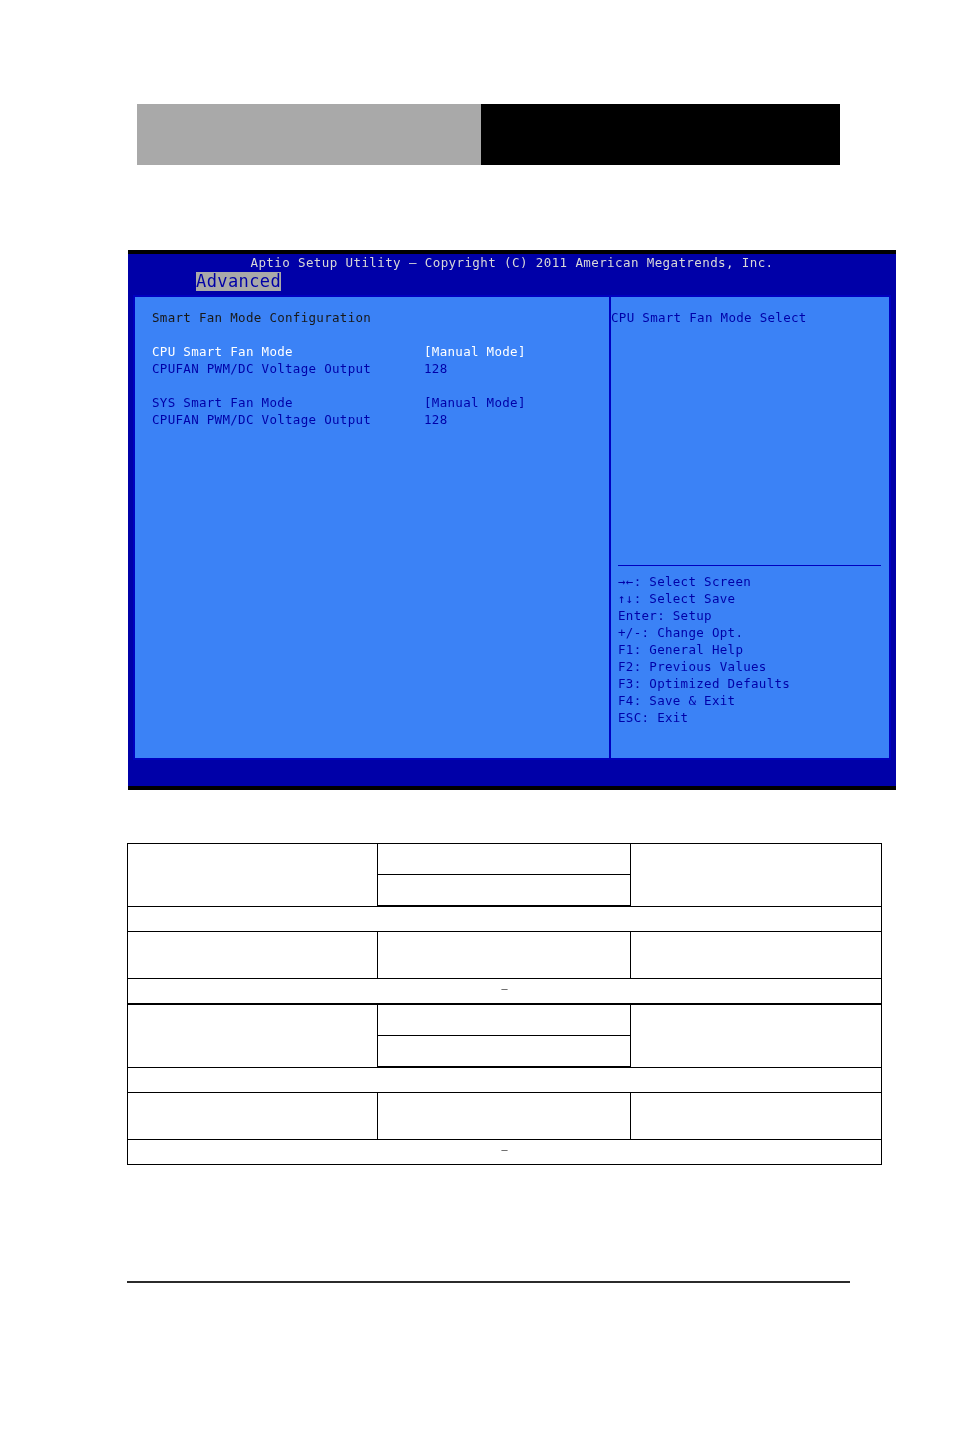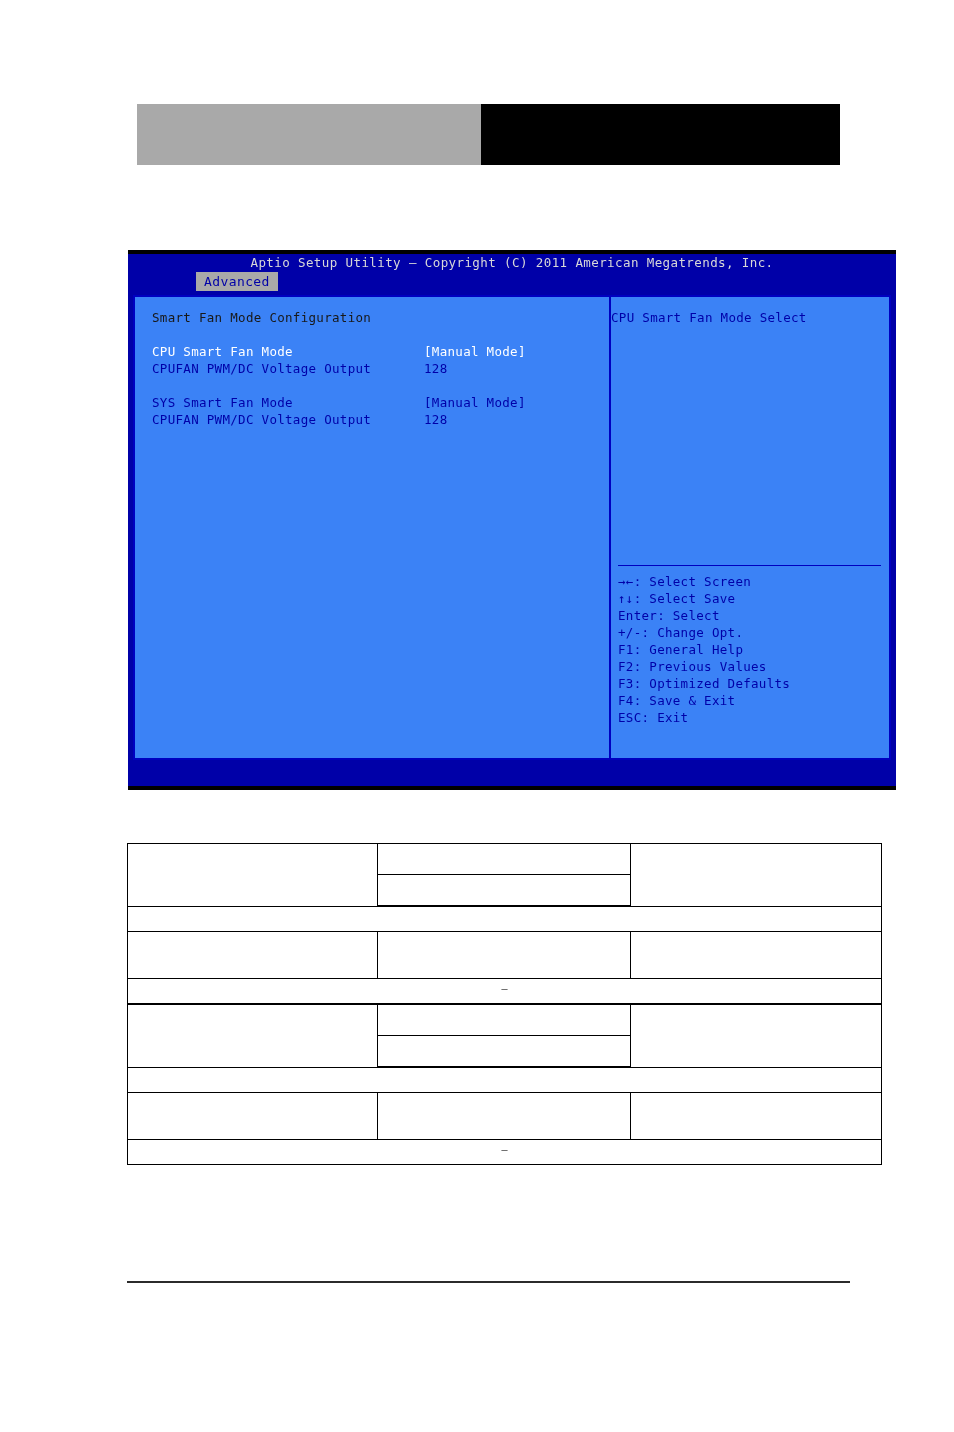--- a/index.html
+++ b/index.html
@@ -60,24 +60,24 @@
   #bios-tabbar {
     height: 19px;
     position: relative;
   }
   #bios-tab-advanced {
     position: absolute;
     left: 68px;
     top: 0;
     height: 19px;
     line-height: 19px;
-    padding: 0 8px;
+    padding: 0 0;
     background: #a9a9a9;
     color: #0000a8;
-    font-size: 13px;
+    font-size: 17px;
     letter-spacing: 0.4px;
   }
   #bios-body {
     position: absolute;
     left: 5px;
     right: 5px;
     top: 41px;
     bottom: 26px;
     background: #3b82f6;
     border: 2px solid #0000c0;
@@ -231,21 +231,21 @@
     <div id="bios-panel-divider"></div>
 
     <div id="bios-right-panel">
       <div class="bios-line">CPU Smart Fan Mode Select</div>
 
       <div id="bios-help-divider"></div>
 
       <div id="bios-help-list">
         <div class="bios-line">→←: Select Screen</div>
         <div class="bios-line">↑↓: Select Save</div>
-        <div class="bios-line">Enter: Select</div>
+        <div class="bios-line">Enter: Setup</div>
         <div class="bios-line">+/-: Change Opt.</div>
         <div class="bios-line">F1: General Help</div>
         <div class="bios-line">F2: Previous Values</div>
         <div class="bios-line">F3: Optimized Defaults</div>
         <div class="bios-line">F4: Save &amp; Exit</div>
         <div class="bios-line">ESC: Exit</div>
       </div>
     </div>
   </div>
 

